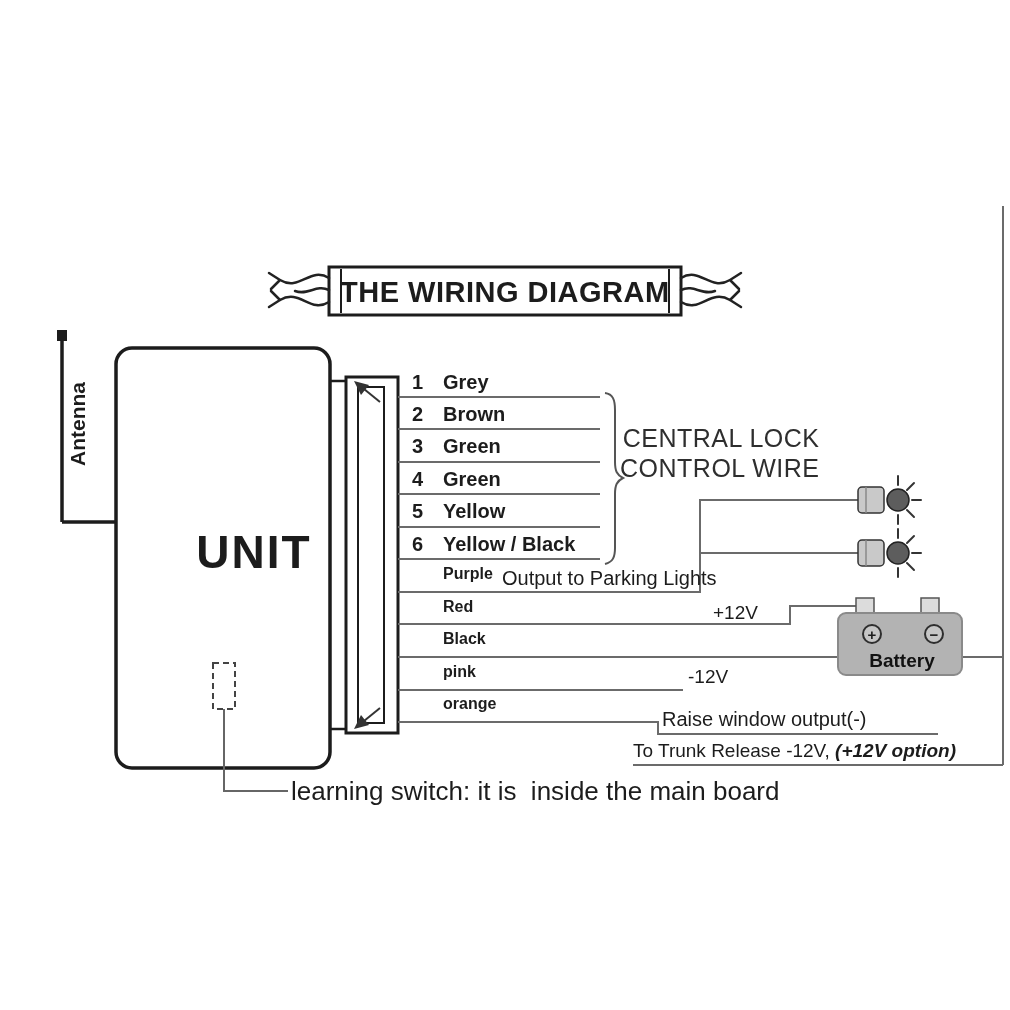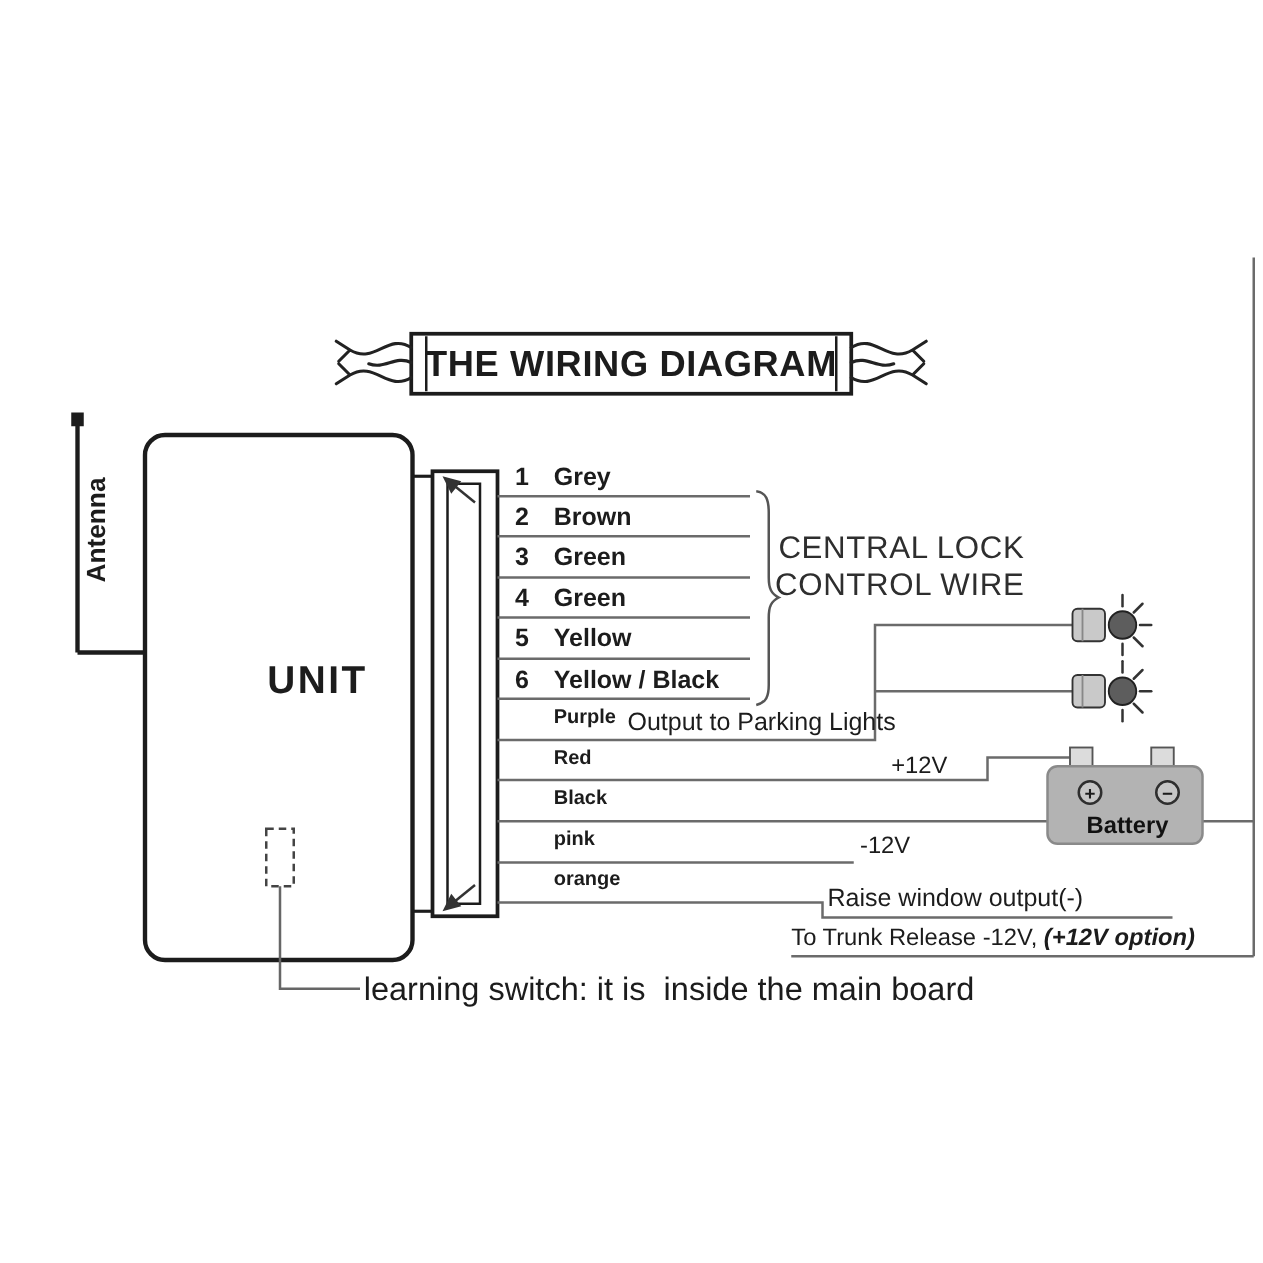--- a/index.html
+++ b/index.html
@@ -12,21 +12,21 @@
   .title{
     left:340px;top:276px;width:265px;text-align:center;
     font-size:29px;font-weight:bold;letter-spacing:.5px;
   }
   .antenna-label{
     left:66px;top:356px;height:136px;writing-mode:vertical-rl;transform:rotate(180deg);
     font-size:21px;font-weight:bold;text-align:center;
   }
   .unit-label{
     left:116px;top:526px;width:214px;text-align:center;
-    font-size:31px;font-weight:bold;letter-spacing:2px;padding-left:31px;
+    font-size:46px;font-weight:bold;letter-spacing:2px;padding-left:31px;
   }
   .wire-row{left:412px;font-size:20px;font-weight:bold;}
   .wire-num{display:inline-block;width:31px;}
   .group-label{left:620px;top:423px;font-size:25px;line-height:30px;color:#2e2e2e;letter-spacing:.5px;text-align:right;}
   .out-label{left:443px;font-size:16px;font-weight:bold;}
   .note{font-size:19px;font-weight:normal;}
   .raise-note{left:662px;top:708px;font-size:20px;}
   .trunk-note{left:633px;top:740px;font-size:19px;}
   .trunk-bold{font-weight:bold;font-style:italic;}
   .battery-label{left:838px;top:650px;width:128px;text-align:center;font-size:19px;font-weight:bold;color:#111;}

